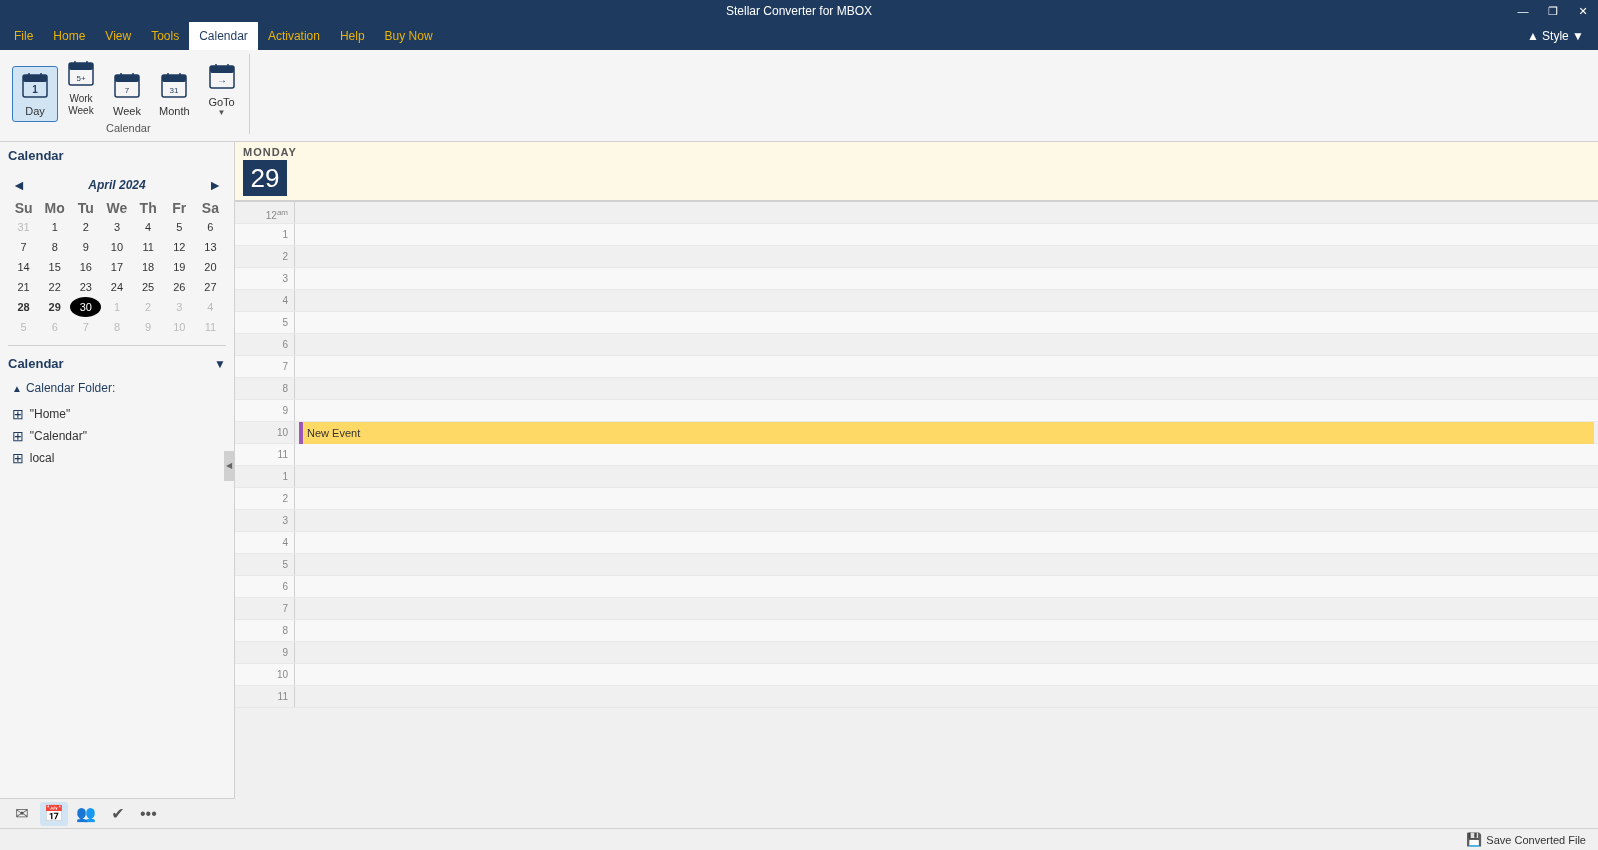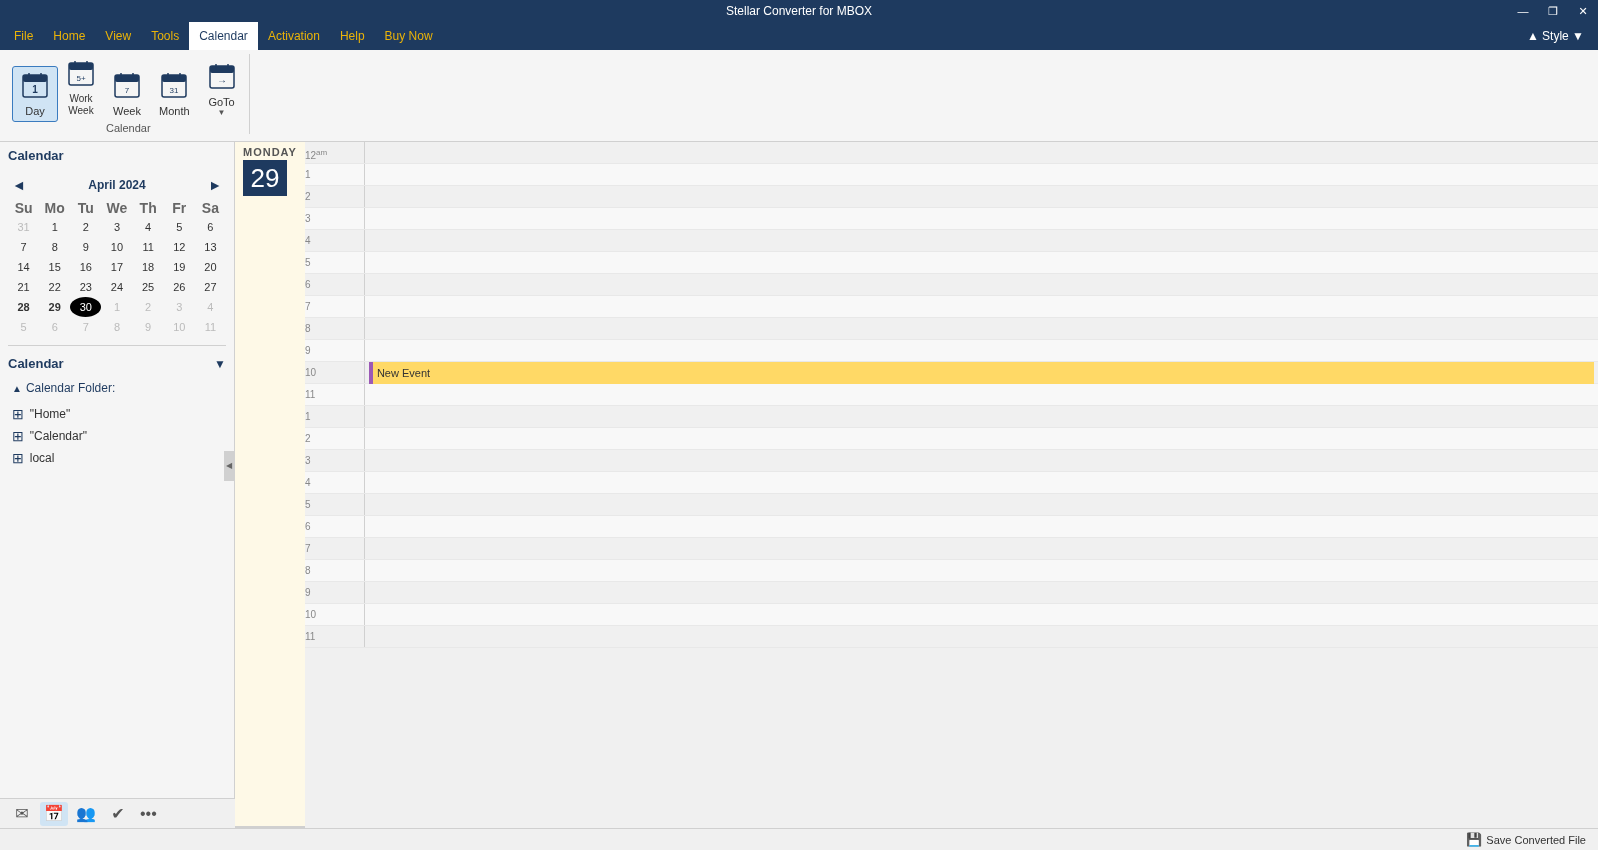--- a/index.html
+++ b/index.html
@@ -130,20 +130,21 @@
       display: flex;
       align-items: center;
       justify-content: space-between;
       margin-bottom: 6px;
     }
     .mini-cal-title {
       font-size: 12px;
       font-weight: bold;
       color: #1e3a5f;
       text-align: center;
+      font-style: italic;
     }
     .mini-cal-nav {
       cursor: pointer;
       color: #1e3a5f;
       font-size: 14px;
       padding: 0 4px;
     }
     .mini-cal-grid {
       width: 100%;
       border-collapse: collapse;
@@ -266,20 +267,21 @@
       height: 22px;
       border-bottom: 1px solid #e8e8e8;
       position: relative;
     }
     .time-row:nth-child(even) { background: #f8f8f8; }
     .time-label {
       width: 60px;
       min-width: 60px;
       font-size: 10px;
       color: #888;
+      text-align: right;
       padding-right: 6px;
       line-height: 22px;
       border-right: 1px solid #d0d0d0;
     }
     .time-label sup {
       font-size: 8px;
     }
     .time-content {
       flex: 1;
       position: relative;
@@ -303,21 +305,21 @@
     
     .sidebar-separator {
       height: 1px;
       background: #d0d0d0;
       margin: 0 8px;
     }
 
     .calendar-main-wrapper {
       flex: 1;
       display: flex;
-      flex-direction: row;
+      flex-direction: column;
       overflow: hidden;
     }
   </style>
 </head>
 <body>
 
 <div class="title-bar">
   <span>Stellar Converter for MBOX</span>
   <div class="title-bar-controls">
     <div class="title-bar-btn">—</div>

